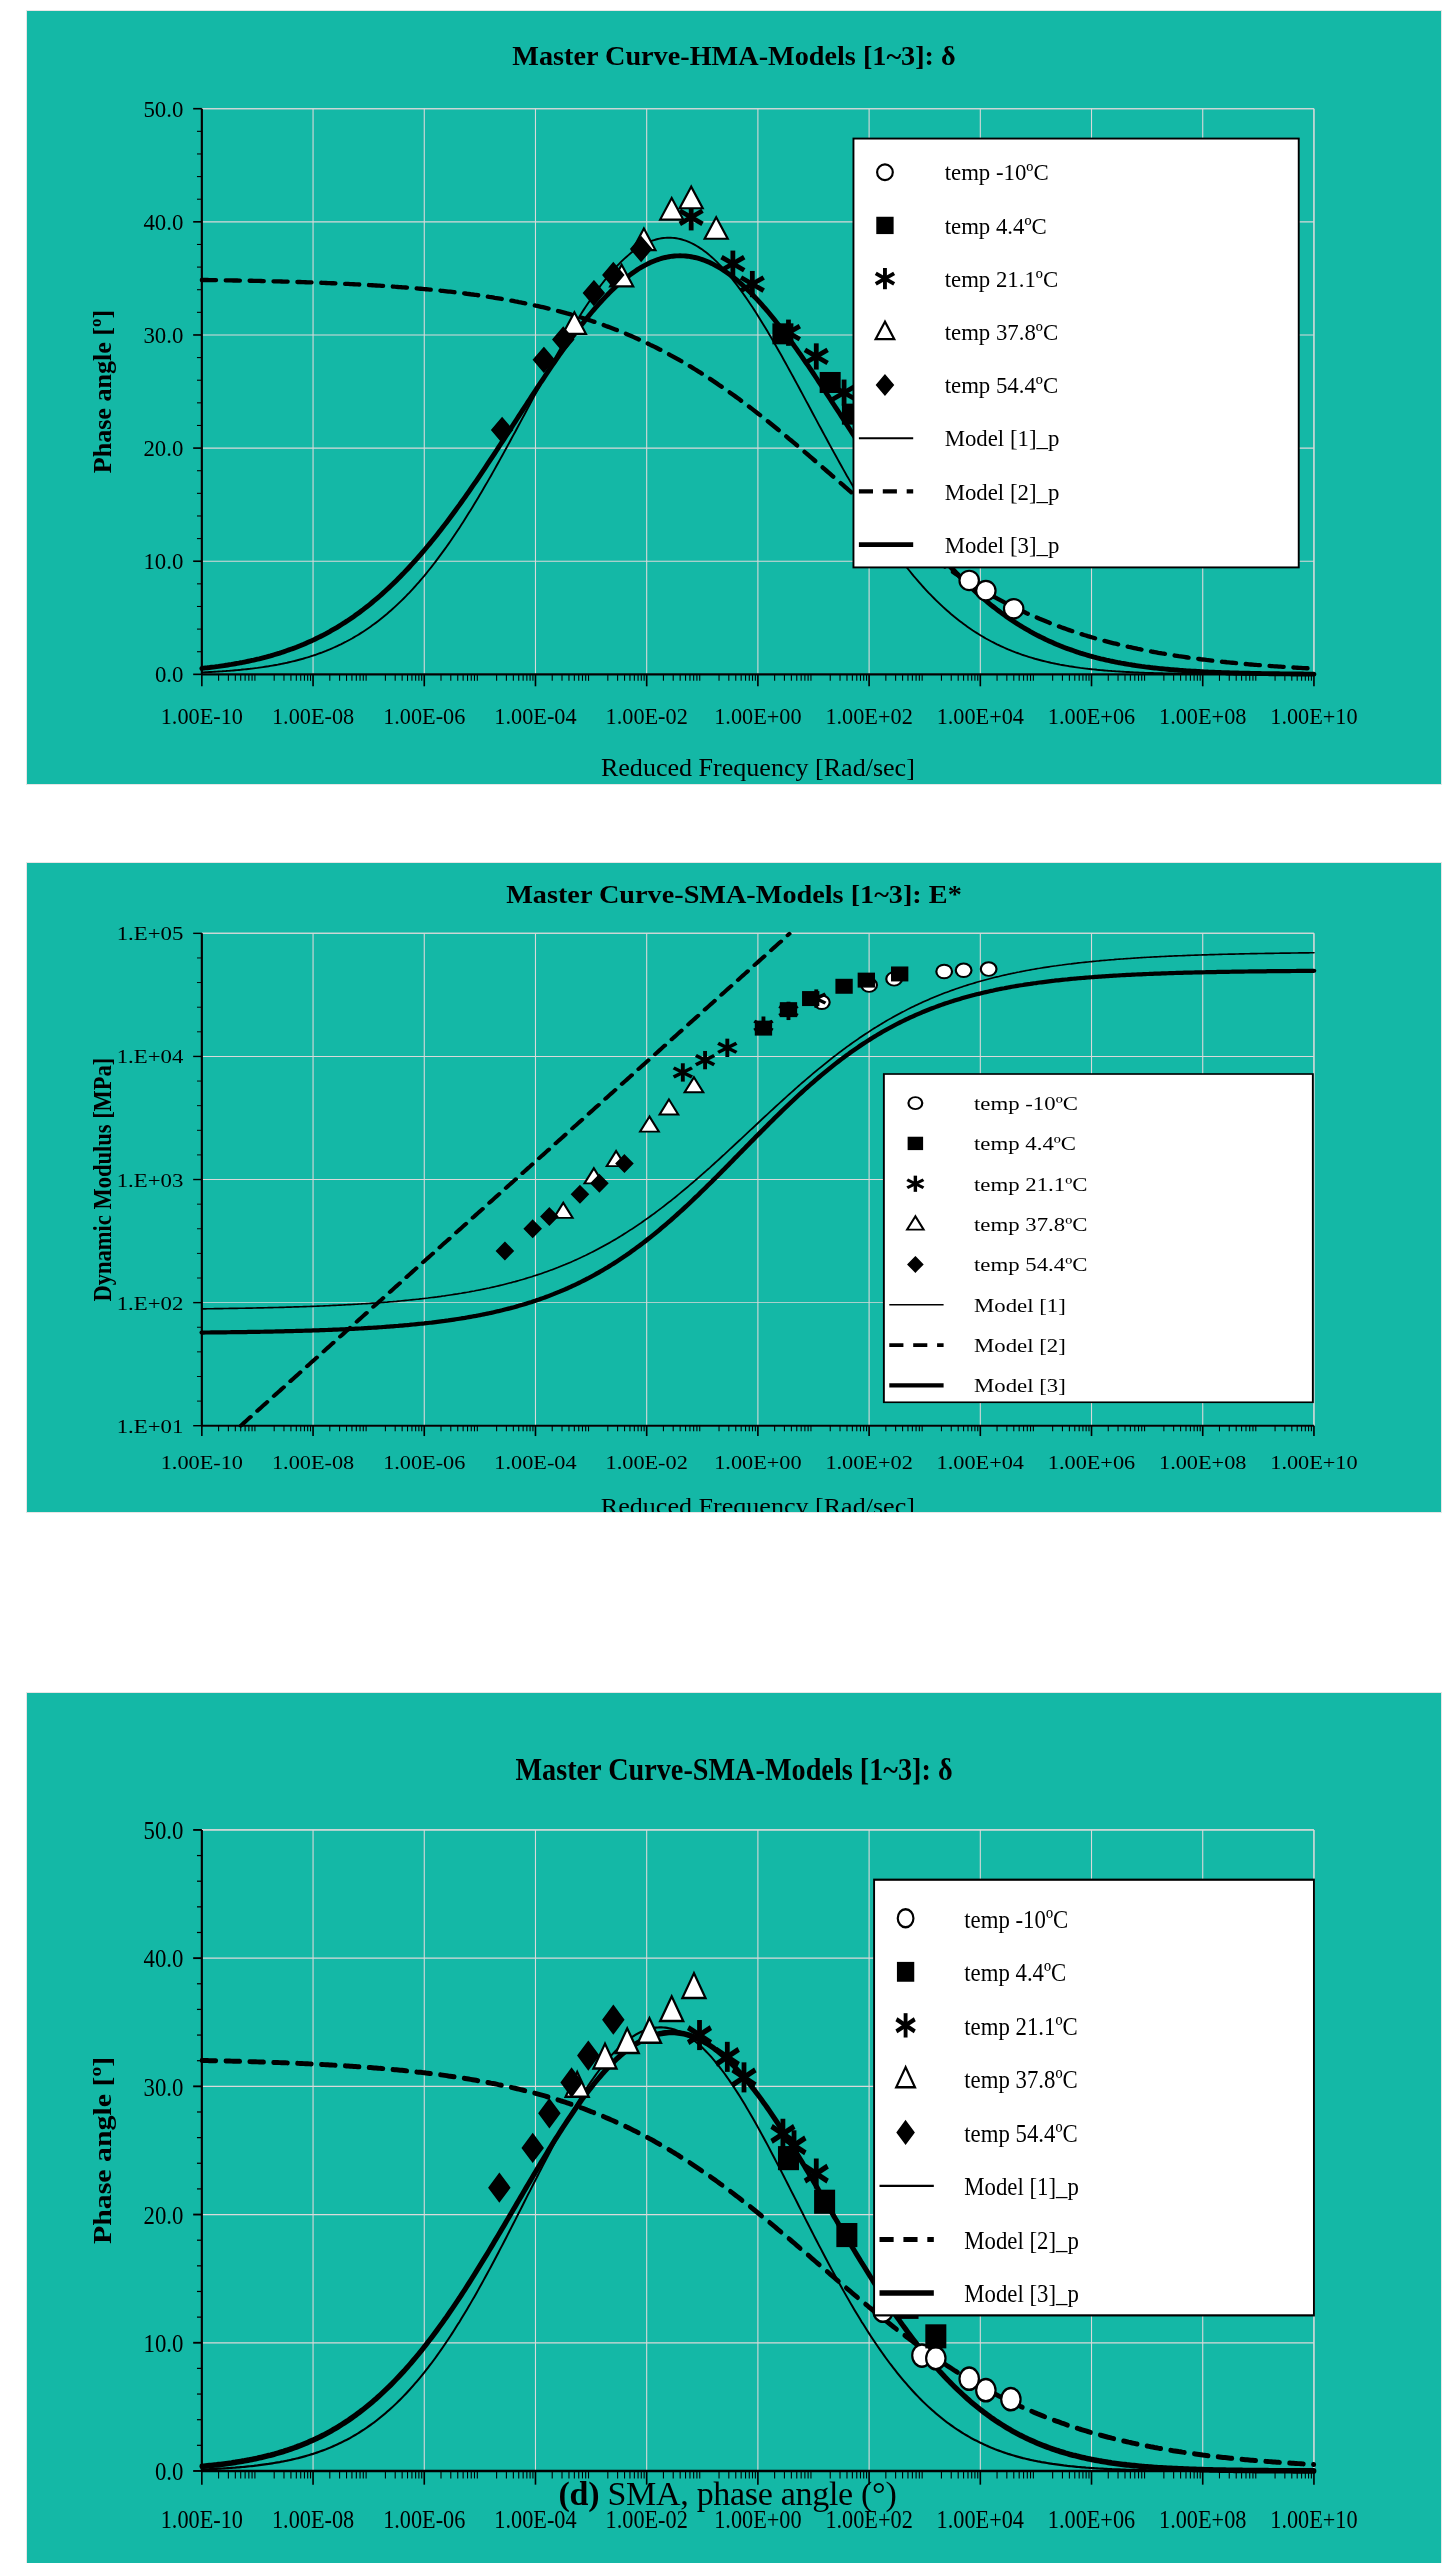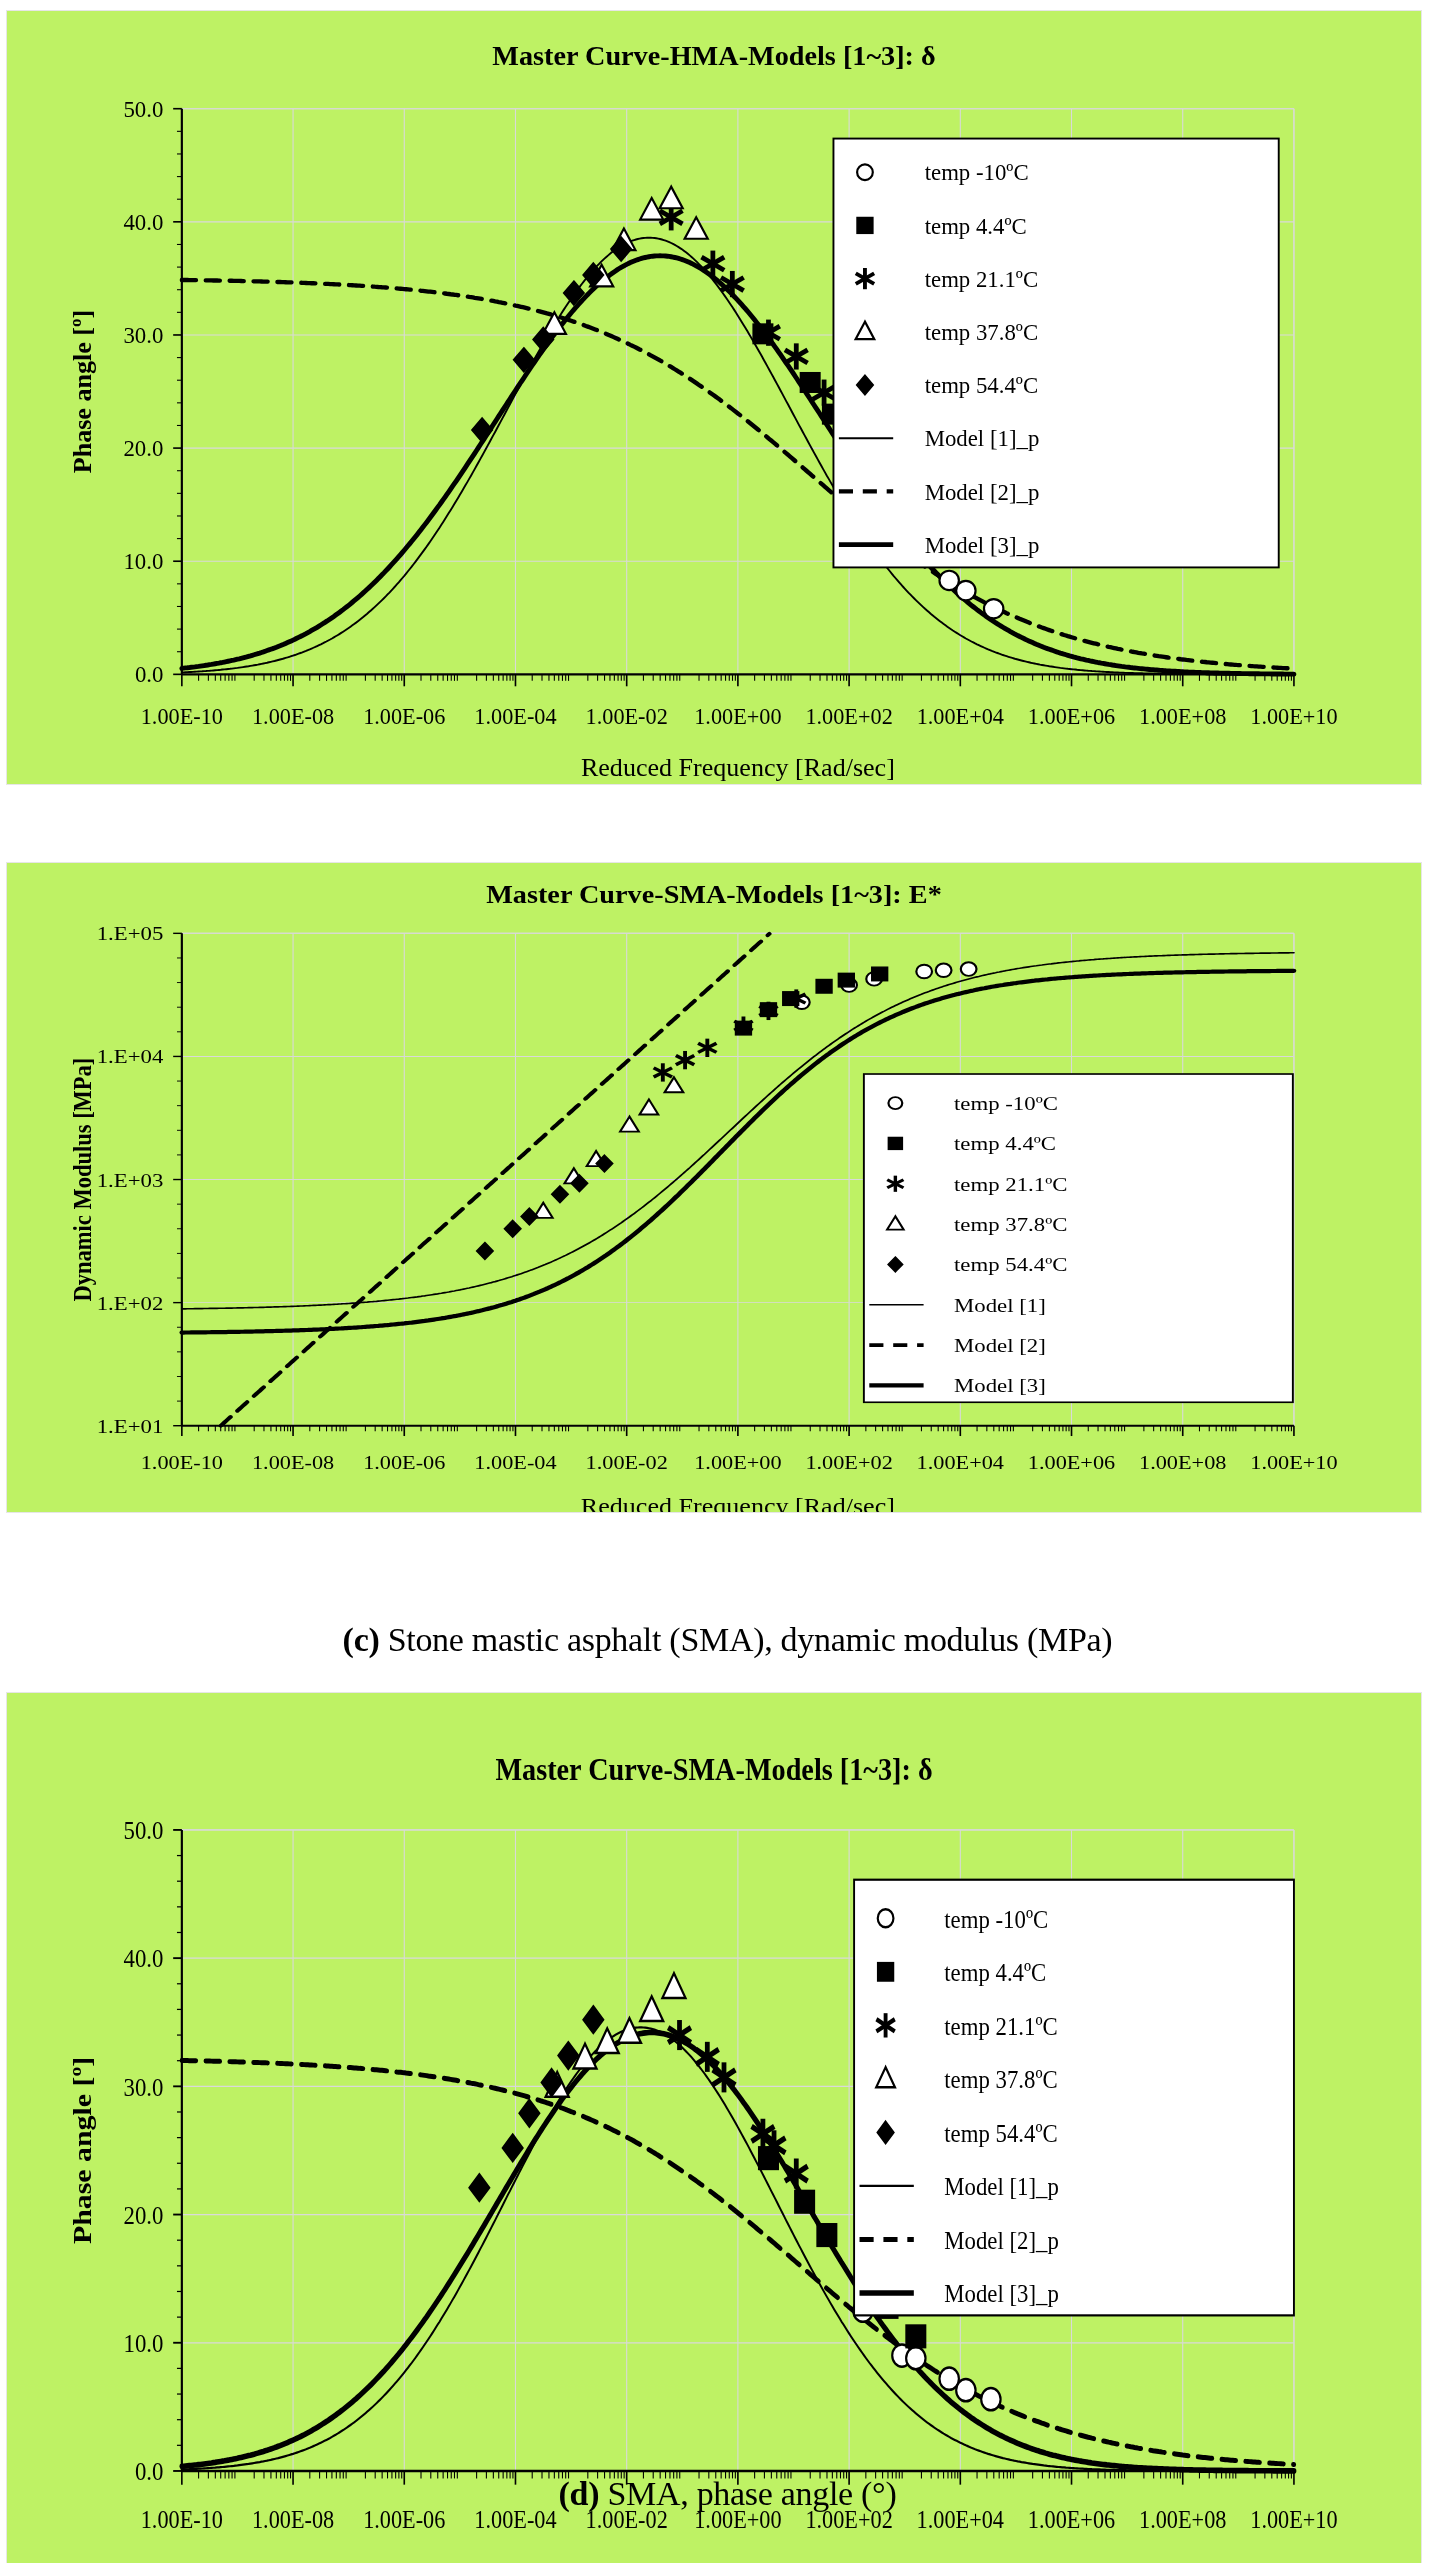--- a/index.html
+++ b/index.html
@@ -1,18 +1,18 @@
 <!DOCTYPE html>
 <html style="font-size:8.7px"><head>
 <meta charset="utf-8">
 <style>
   html,body{margin:0;padding:0;background:#fff;}
   body{width:1455px;height:2563px;font-family:"Liberation Serif",serif;color:#000;}
   .figure{width:1455px;height:2563px;position:relative;}
-  .panel{position:absolute;left:6px;width:1416px;border:1.1px solid #e6e6e6;background:#bef264;box-sizing:border-box;}
+  .panel{position:absolute;left:26px;width:1416px;border:1.1px solid #e6e6e6;background:#14b8a6;box-sizing:border-box;}
   #panel-b{top:9.8px;height:775px;}
   #panel-c{top:862px;height:651px;}
   #panel-d{top:1692px;height:892px;}
   .caption{position:absolute;left:0;width:1455px;text-align:center;font-size:34px;font-family:"Liberation Serif",serif;letter-spacing:-0.3px;}
   #caption-b{top:788px;}
   #caption-c{top:1621px;}
   #caption-d{top:2475px;}
   .caption b{font-weight:bold;}
   .chart-svg{display:block;width:100%;height:100%;}
   text{font-family:"Liberation Serif",serif;fill:#000;}
@@ -741,23 +741,20 @@
             <line x1="1588" y1="1028" x2="1688" y2="1028" class="m2"></line>
             <text x="1744" y="1043" class="t-legend">Model [2]</text>
           </g>
           <g>
             <line x1="1588" y1="1114" x2="1688" y2="1114" class="m3"></line>
             <text x="1744" y="1129" class="t-legend">Model [3]</text>
           </g>
         </g>
       </svg>
   </div>
-  <div class="caption" id="caption-c">
-    <b>(c)</b><span> Stone mastic asphalt (SMA), dynamic modulus (MPa)</span>
-  </div>
 
   <div class="panel" id="panel-d">
     <svg class="chart-svg" id="svg-d" viewBox="0 0 2604 1430" preserveAspectRatio="none">
         <text x="1302" y="140" class="t-title">Master Curve-SMA-Models [1~3]: δ</text>
         <g>
           <line x1="322" y1="220" x2="322" y2="1250" class="grid"></line>
           <line x1="526.8" y1="220" x2="526.8" y2="1250" class="grid"></line>
           <line x1="731.6" y1="220" x2="731.6" y2="1250" class="grid"></line>
           <line x1="936.4" y1="220" x2="936.4" y2="1250" class="grid"></line>
           <line x1="1141.2" y1="220" x2="1141.2" y2="1250" class="grid"></line>

